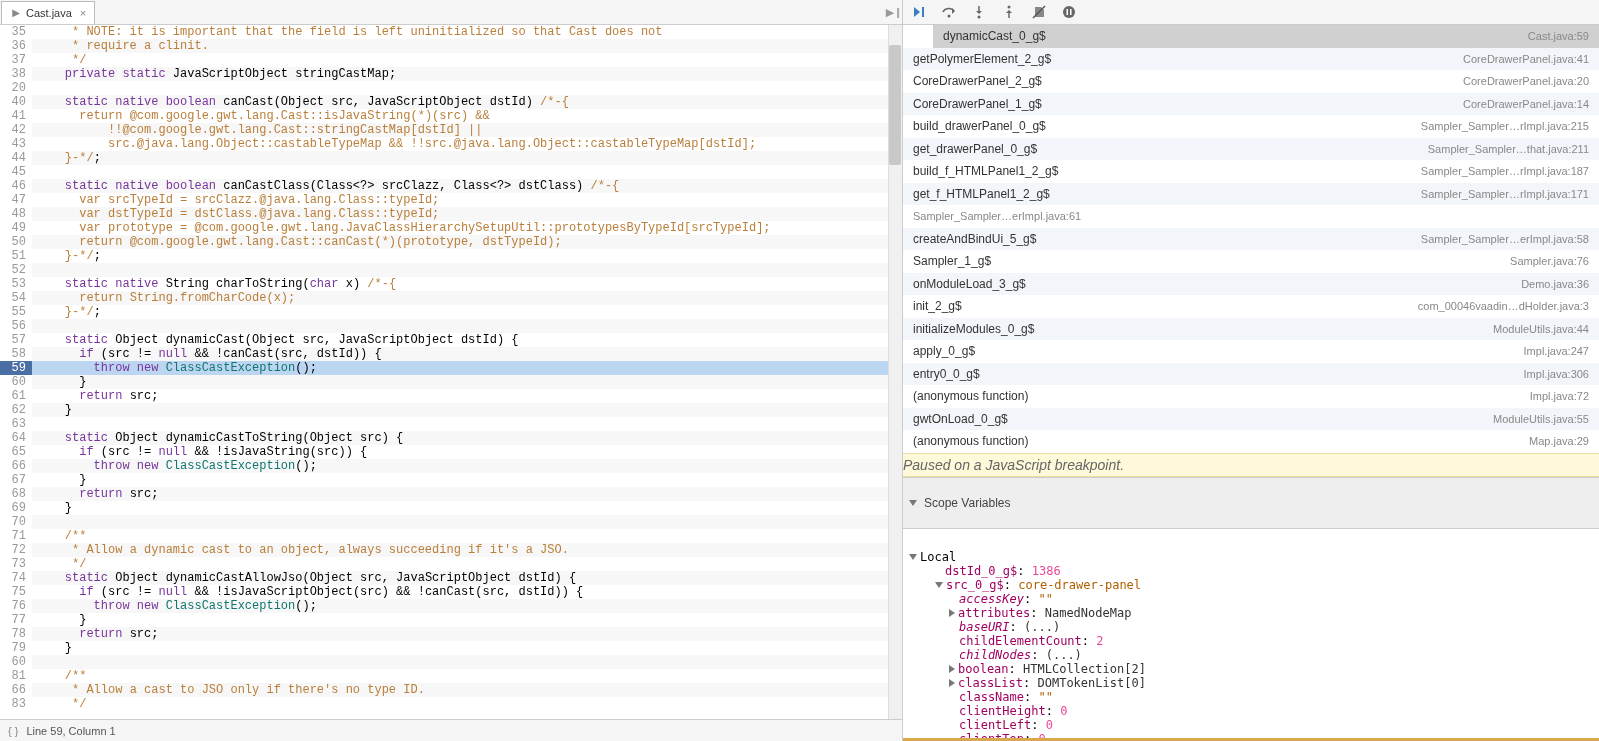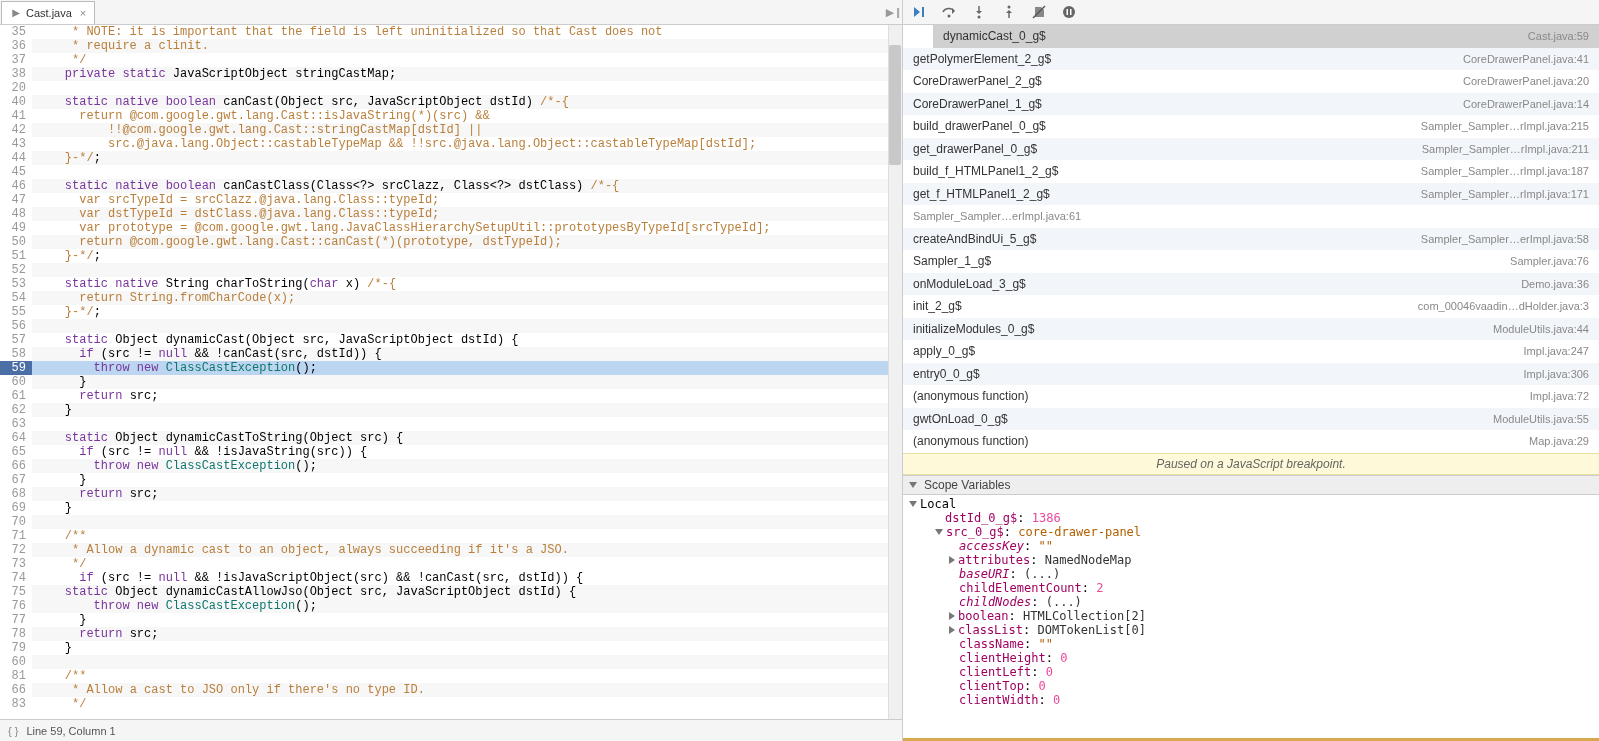--- a/index.html
+++ b/index.html
@@ -27,23 +27,23 @@
 .status-icon { color: #888; }
 .right-panel { flex: 1; display: flex; flex-direction: column; height: 100%; }
 .debug-toolbar { height: 25px; border-bottom: 1px solid #ccc; background: #f5f5f5; display: flex; align-items: center; padding: 0 8px; gap: 14px; color: #666; }
 .tb-icon { width: 16px; height: 16px; display: inline-flex; align-items: center; justify-content: center; cursor: pointer; }
 .call-stack { overflow-y: auto; max-height: 436px; }
 .stack-row { height: 22.5px; display: flex; align-items: center; padding: 0 10px; font-size: 12px; color: #333; border-bottom: 0px solid #eee; }
 .stack-row.alt { background: #f2f6fa; }
 .stack-row.sel { background: #d0d0d0; margin-left: 30px; }
 .stack-fn { flex: 1; }
 .stack-loc { color: #888; font-size: 11px; }
-.pause-banner { background: #fdf9d9; border-top: 1px solid #e8e0a0; border-bottom: 1px solid #e8e0a0; text-align: center; font-style: italic; color: #666; padding: 3px 0; font-size: 12px; }
-.section-header { background: #eee; border-top: 1px solid #ccc; border-bottom: 1px solid #ccc; padding: 2px 6px; font-size: 12px; color: #444; display: flex; align-items: center; gap: 4px; }
-.tree { padding: 2px 11px 2px 6px; font-family: Consolas, monospace; font-size: 12px; overflow-y: auto; flex: 1; }
+.pause-banner { background: #fdf9d9; border-top: 1px solid #e8e0a0; border-bottom: 1px solid #e8e0a0; text-align: left; font-style: italic; color: #666; padding: 3px 0; font-size: 14px; }
+.section-header { background: #eee; border-top: 1px solid #ccc; border-bottom: 1px solid #ccc; padding: 18px 6px; font-size: 12px; color: #444; display: flex; align-items: center; gap: 4px; }
+.tree { padding: 2px 11px 2px 6px; font-family: Consolas, monospace; font-size: 12px; overflow-y: auto; flex: 1; margin-top: 19px; }
 .tree-row { height: 14px; line-height: 14px; white-space: pre; }
 .t-ind { display: inline-block; }
 .t-tw { color: #888; display: inline-block; width: 10px; }
 .t-key { color: #a00060; }
 .t-key-em { color: #a00060; font-style: italic; }
 .t-val-num { color: #ec4899; }
 .t-val-str { color: #b06000; }
 .t-val-obj { color: #333; }
 .tri { display: inline-block; width: 0; height: 0; }
 .tri-down { border-left: 4px solid transparent; border-right: 4px solid transparent; border-top: 6px solid #777; margin-right: 3px; vertical-align: middle; }
@@ -152,22 +152,22 @@
         <div class="code-line alt">    <span class="c-kw">static</span> Object dynamicCastToString(Object src) {</div>
         <div class="code-line">      <span class="c-kw">if</span> (src != <span class="c-kw">null</span> &amp;&amp; !isJavaString(src)) {</div>
         <div class="code-line alt">        <span class="c-kw">throw new</span> <span class="c-cls">ClassCastException</span>();</div>
         <div class="code-line">      }</div>
         <div class="code-line alt">      <span class="c-kw">return</span> src;</div>
         <div class="code-line">    }</div>
         <div class="code-line alt"></div>
         <div class="code-line">    <span class="c-com">/**</span></div>
         <div class="code-line alt">     <span class="c-com">* Allow a dynamic cast to an object, always succeeding if it's a JSO.</span></div>
         <div class="code-line">     <span class="c-com">*/</span></div>
+        <div class="code-line alt">    <span class="c-kw">static</span> Object dynamicCastAllowJso(Object src, JavaScriptObject dstId) {</div>
         <div class="code-line">      <span class="c-kw">if</span> (src != <span class="c-kw">null</span> &amp;&amp; !isJavaScriptObject(src) &amp;&amp; !canCast(src, dstId)) {</div>
-        <div class="code-line alt">    <span class="c-kw">static</span> Object dynamicCastAllowJso(Object src, JavaScriptObject dstId) {</div>
         <div class="code-line alt">        <span class="c-kw">throw new</span> <span class="c-cls">ClassCastException</span>();</div>
         <div class="code-line">      }</div>
         <div class="code-line alt">      <span class="c-kw">return</span> src;</div>
         <div class="code-line">    }</div>
         <div class="code-line alt"></div>
         <div class="code-line">    <span class="c-com">/**</span></div>
         <div class="code-line alt">     <span class="c-com">* Allow a cast to JSO only if there's no type ID.</span></div>
         <div class="code-line">     <span class="c-com">*/</span></div>
       </div>
     <div class="scroll-gutter">
@@ -241,21 +241,21 @@
       <div class="stack-row alt">
         <span class="stack-fn">CoreDrawerPanel_1_g$</span>
         <span class="stack-loc">CoreDrawerPanel.java:14</span>
       </div>
       <div class="stack-row">
         <span class="stack-fn">build_drawerPanel_0_g$</span>
         <span class="stack-loc">Sampler_Sampler…rImpl.java:215</span>
       </div>
       <div class="stack-row alt">
         <span class="stack-fn">get_drawerPanel_0_g$</span>
-        <span class="stack-loc">Sampler_Sampler…rImpl.java:211</span>
+        <span class="stack-loc">Sampler_Sampler…that.java:211</span>
       </div>
       <div class="stack-row">
         <span class="stack-fn">build_f_HTMLPanel1_2_g$</span>
         <span class="stack-loc">Sampler_Sampler…rImpl.java:187</span>
       </div>
       <div class="stack-row alt">
         <span class="stack-fn">get_f_HTMLPanel1_2_g$</span>
         <span class="stack-loc">Sampler_Sampler…rImpl.java:171</span>
       </div>
       <div class="stack-row">

